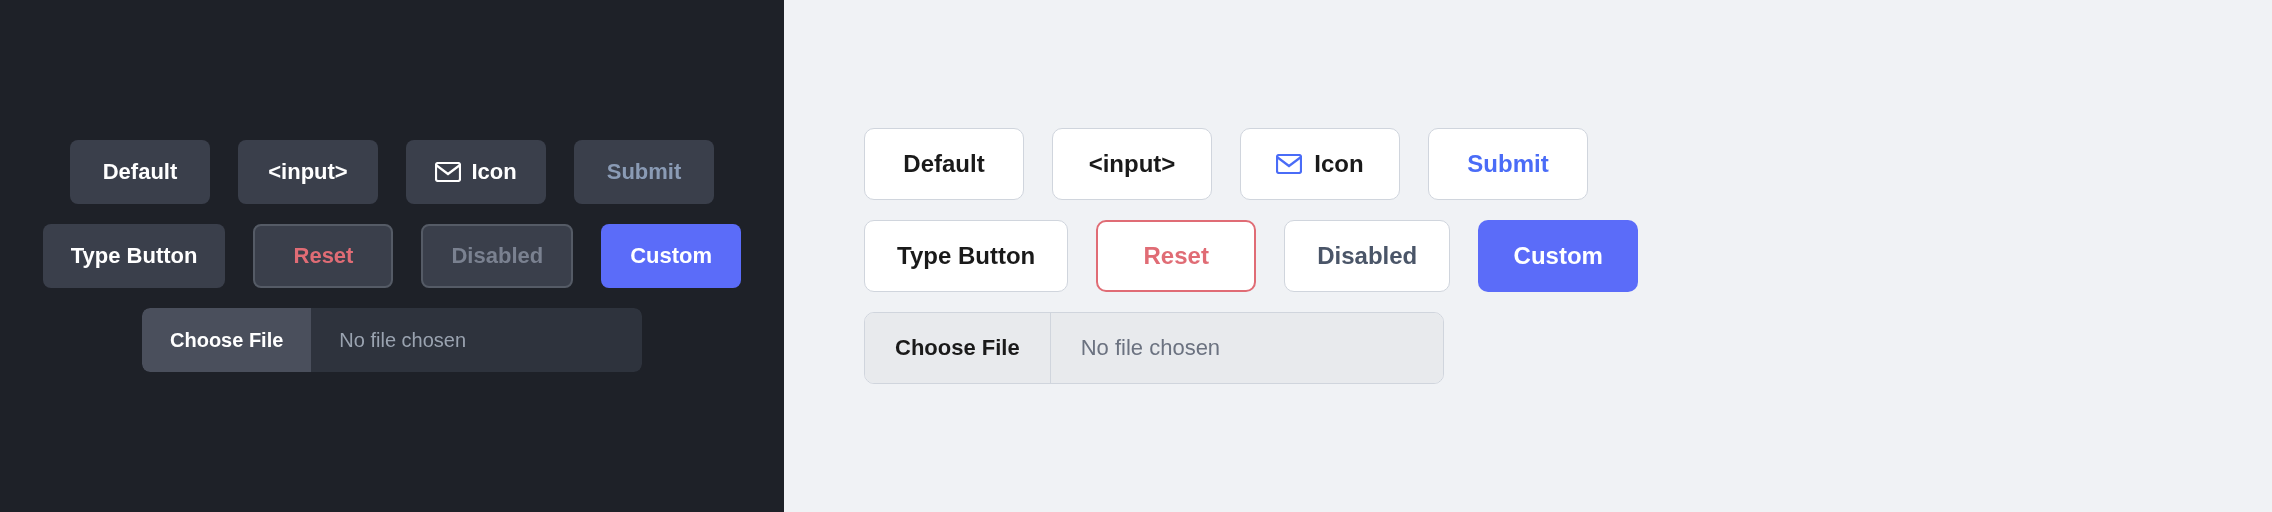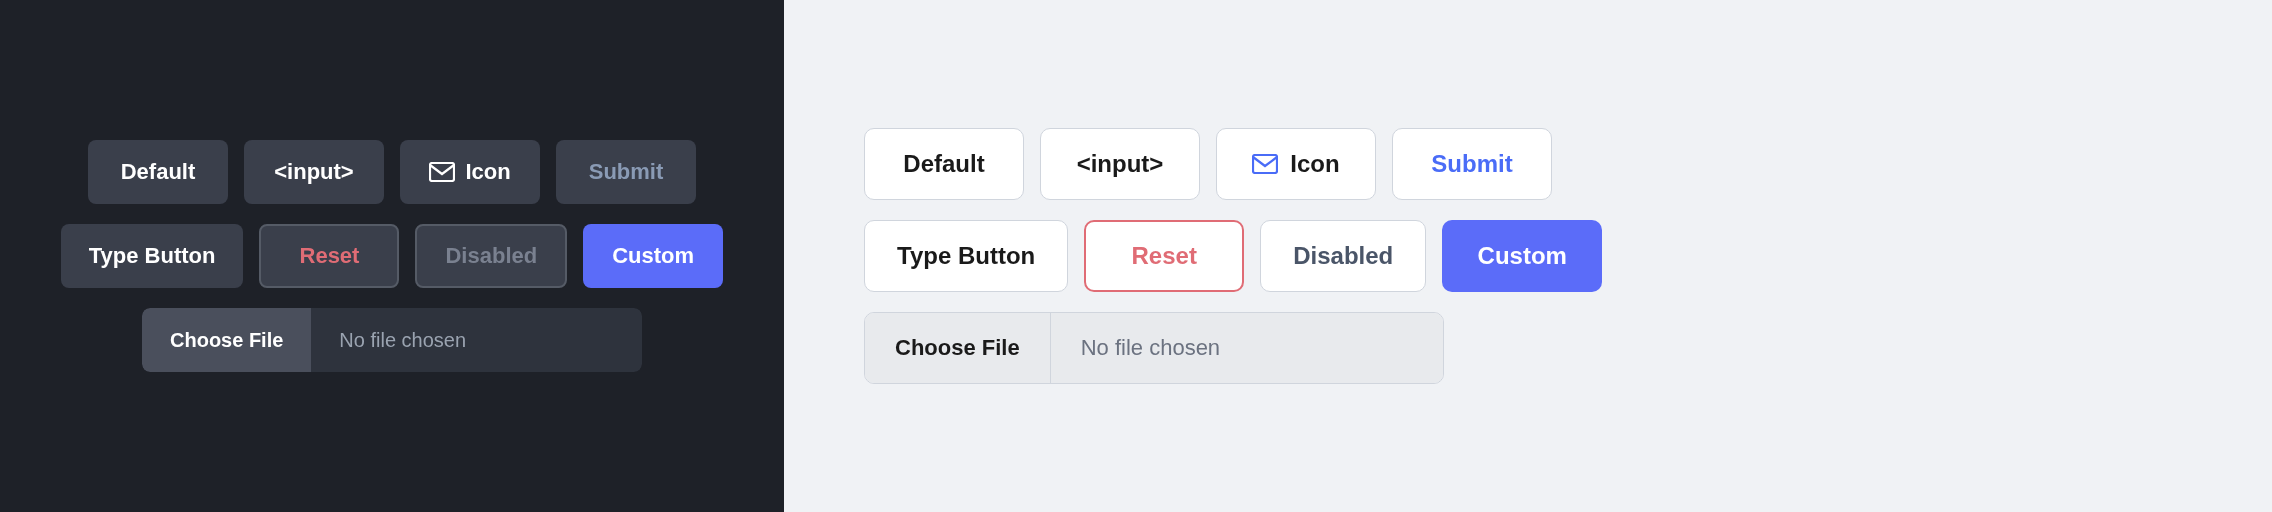--- a/index.html
+++ b/index.html
@@ -20,21 +20,21 @@
       flex-direction: column;
       align-items: center;
       justify-content: center;
       gap: 20px;
       padding: 40px;
     }
 
     .button-row {
       display: flex;
       flex-direction: row;
-      gap: 16px;
+      gap: 28px;
       align-items: center;
     }
 
     
     .btn-dark {
       height: 64px;
       padding: 0 28px;
       border-radius: 8px;
       font-size: 22px;
       font-weight: 700;

